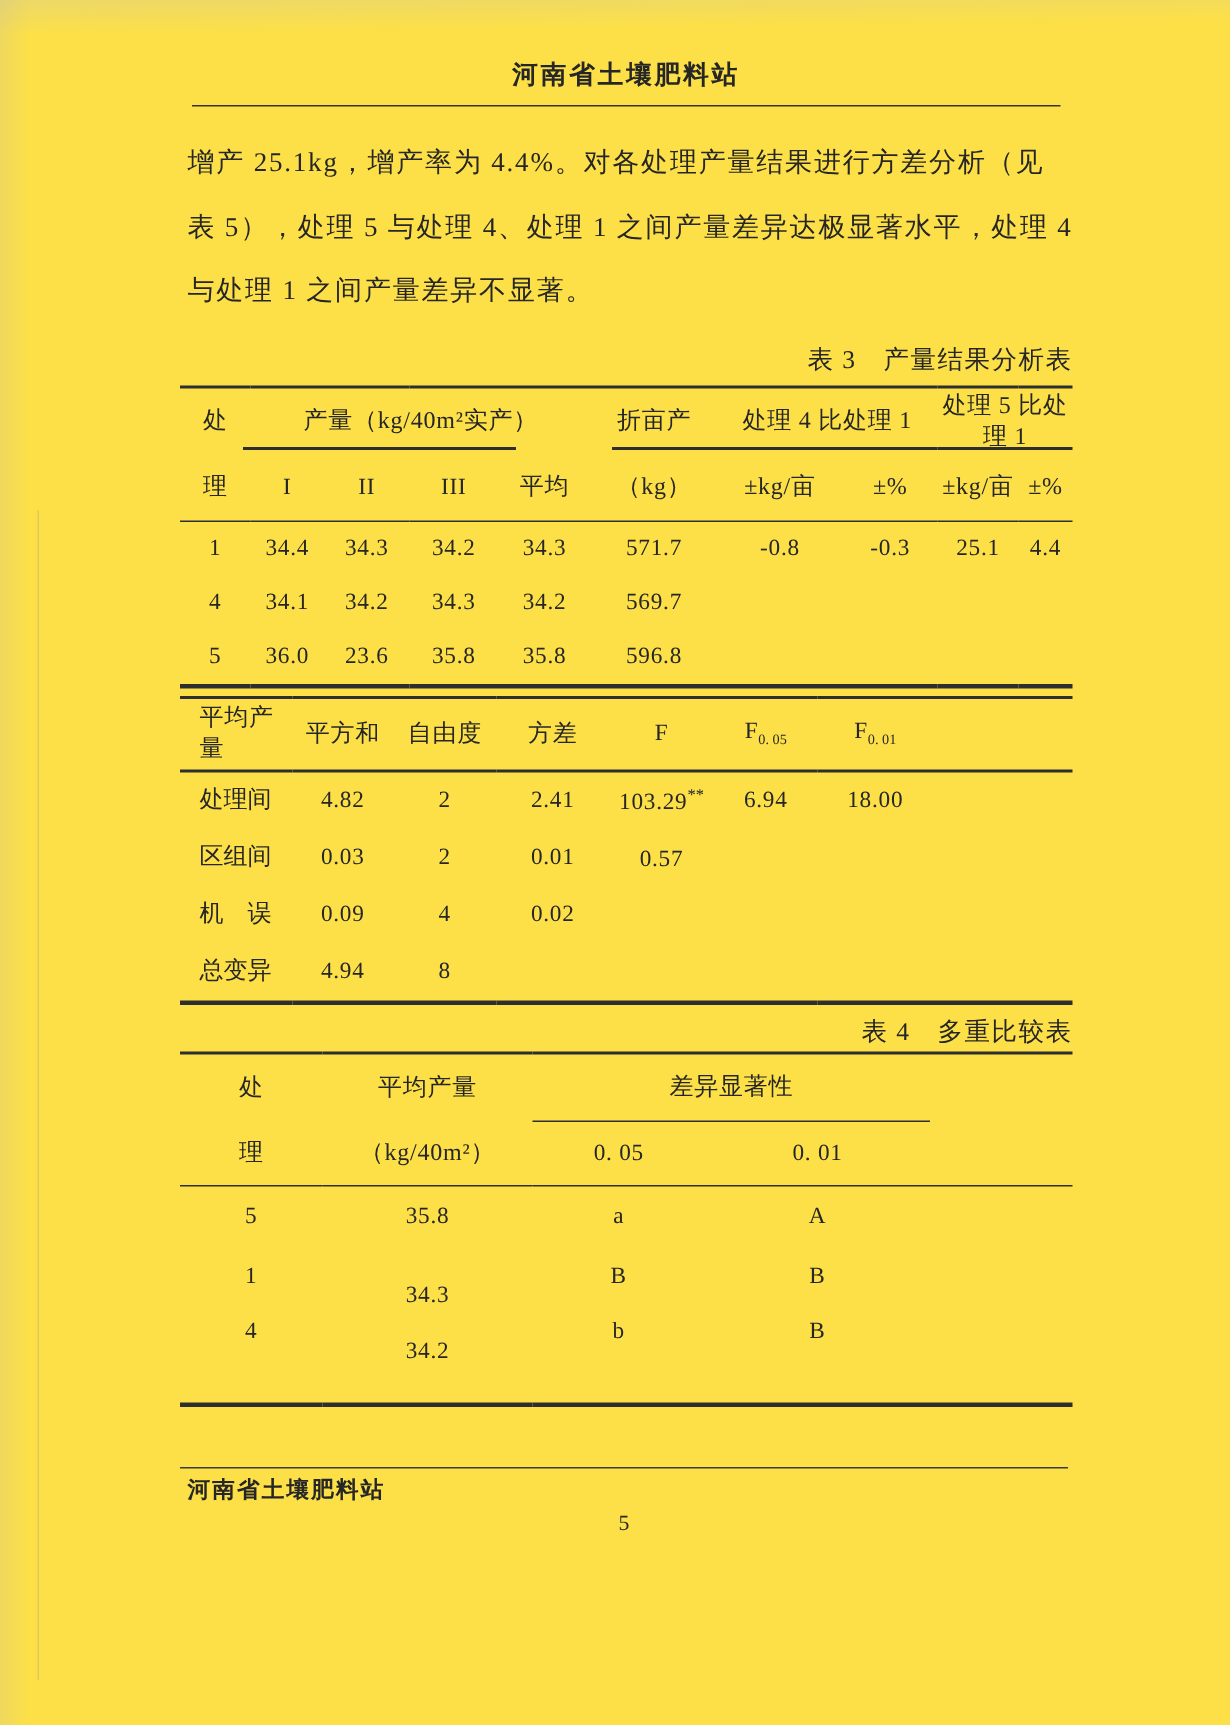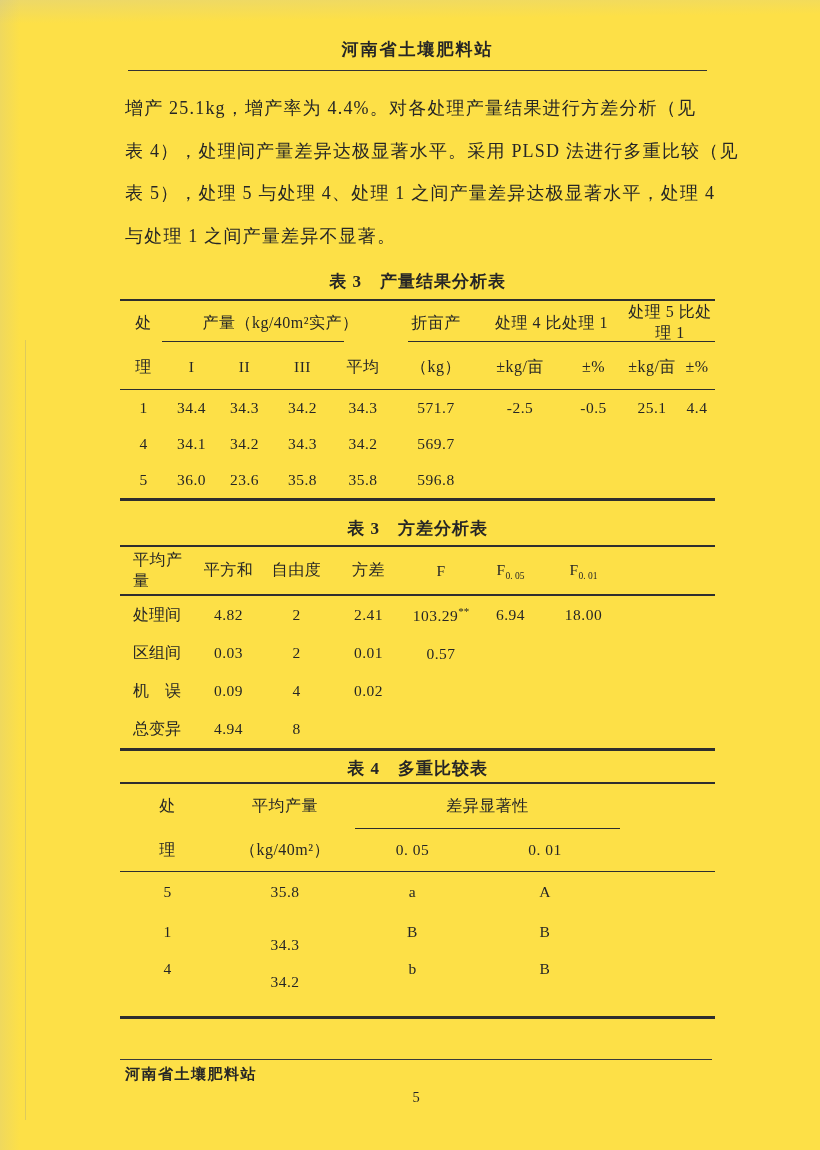--- a/index.html
+++ b/index.html
@@ -25,22 +25,22 @@
   
   .doc-header{
     margin:38px 0 0 128px;width:579px;
     border-bottom:1.8px solid #333;padding-bottom:9px;text-align:center;
   }
   .doc-header-title{font-size:17px;font-weight:bold;letter-spacing:2px;line-height:23px;}
   
   .body-text{margin:16px 0 0 125px;width:600px;}
   .body-line{font-size:18px;line-height:42.6px;letter-spacing:1.2px;white-space:nowrap;}
   
-  .caption{margin-left:120px;width:595px;text-align:center;
-    font-size:17px;font-weight:bold;letter-spacing:1px;line-height:23px;}
+  .caption{margin-left:120px;width:595px;text-align:right;
+    font-size:17px;font-weight:normal;letter-spacing:1px;line-height:23px;}
   .caption-yield{margin-top:13px;}
   .caption-anova{margin-top:16px;}
   .caption-multi{margin-top:6px;}
   
   .tbl{
     border-collapse:collapse;table-layout:fixed;
     margin-left:120px;width:595px;
     border-top:2.5px solid #2e2e2e;border-bottom:3px solid #2e2e2e;
   }
   .tbl td{text-align:center;vertical-align:middle;padding:0;overflow:visible;}
@@ -85,21 +85,20 @@
   <div class="artifact-top"></div>
   <div class="artifact-left-shade"></div>
   <div class="artifact-left-line"></div>
 
   <div class="doc-header">
     <div class="doc-header-title">河南省土壤肥料站</div>
   </div>
 
   <div class="body-text">
     <div class="body-line">增产 25.1kg，增产率为 4.4%。对各处理产量结果进行方差分析（见</div>
-    <div class="body-line">表 4），处理间产量差异达极显著水平。采用 PLSD 法进行多重比较（见</div>
     <div class="body-line">表 5），处理 5 与处理 4、处理 1 之间产量差异达极显著水平，处理 4</div>
     <div class="body-line">与处理 1 之间产量差异不显著。</div>
   </div>
 
   <div class="caption caption-yield">表 3　产量结果分析表</div>
 
   <table class="tbl tbl-yield">
     <colgroup>
       <col style="width:47px">
         <col style="width:49px">
@@ -134,22 +133,22 @@
       </tr>
     </thead>
     <tbody>
       <tr>
         <td class="num">1</td>
         <td class="num">34.4</td>
         <td class="num">34.3</td>
         <td class="num">34.2</td>
         <td class="num">34.3</td>
         <td class="num">571.7</td>
-        <td class="num">-2.5</td>
-        <td class="num">-0.5</td>
+        <td class="num">-0.8</td>
+        <td class="num">-0.3</td>
         <td class="num">25.1</td>
         <td class="num">4.4</td>
       </tr>
       <tr>
         <td class="num">4</td>
         <td class="num">34.1</td>
         <td class="num">34.2</td>
         <td class="num">34.3</td>
         <td class="num">34.2</td>
         <td class="num">569.7</td>
@@ -166,21 +165,20 @@
         <td class="num">35.8</td>
         <td class="num">596.8</td>
         <td class="num"></td>
         <td class="num"></td>
         <td class="num"></td>
         <td class="num"></td>
       </tr>
     </tbody>
   </table>
 
-  <div class="caption caption-anova">表 3　方差分析表</div>
 
   <table class="tbl tbl-anova">
     <colgroup>
       <col style="width:75px">
         <col style="width:67px">
         <col style="width:69px">
         <col style="width:75px">
       <col style="width:70px">
         <col style="width:69px">
         <col style="width:77px">

